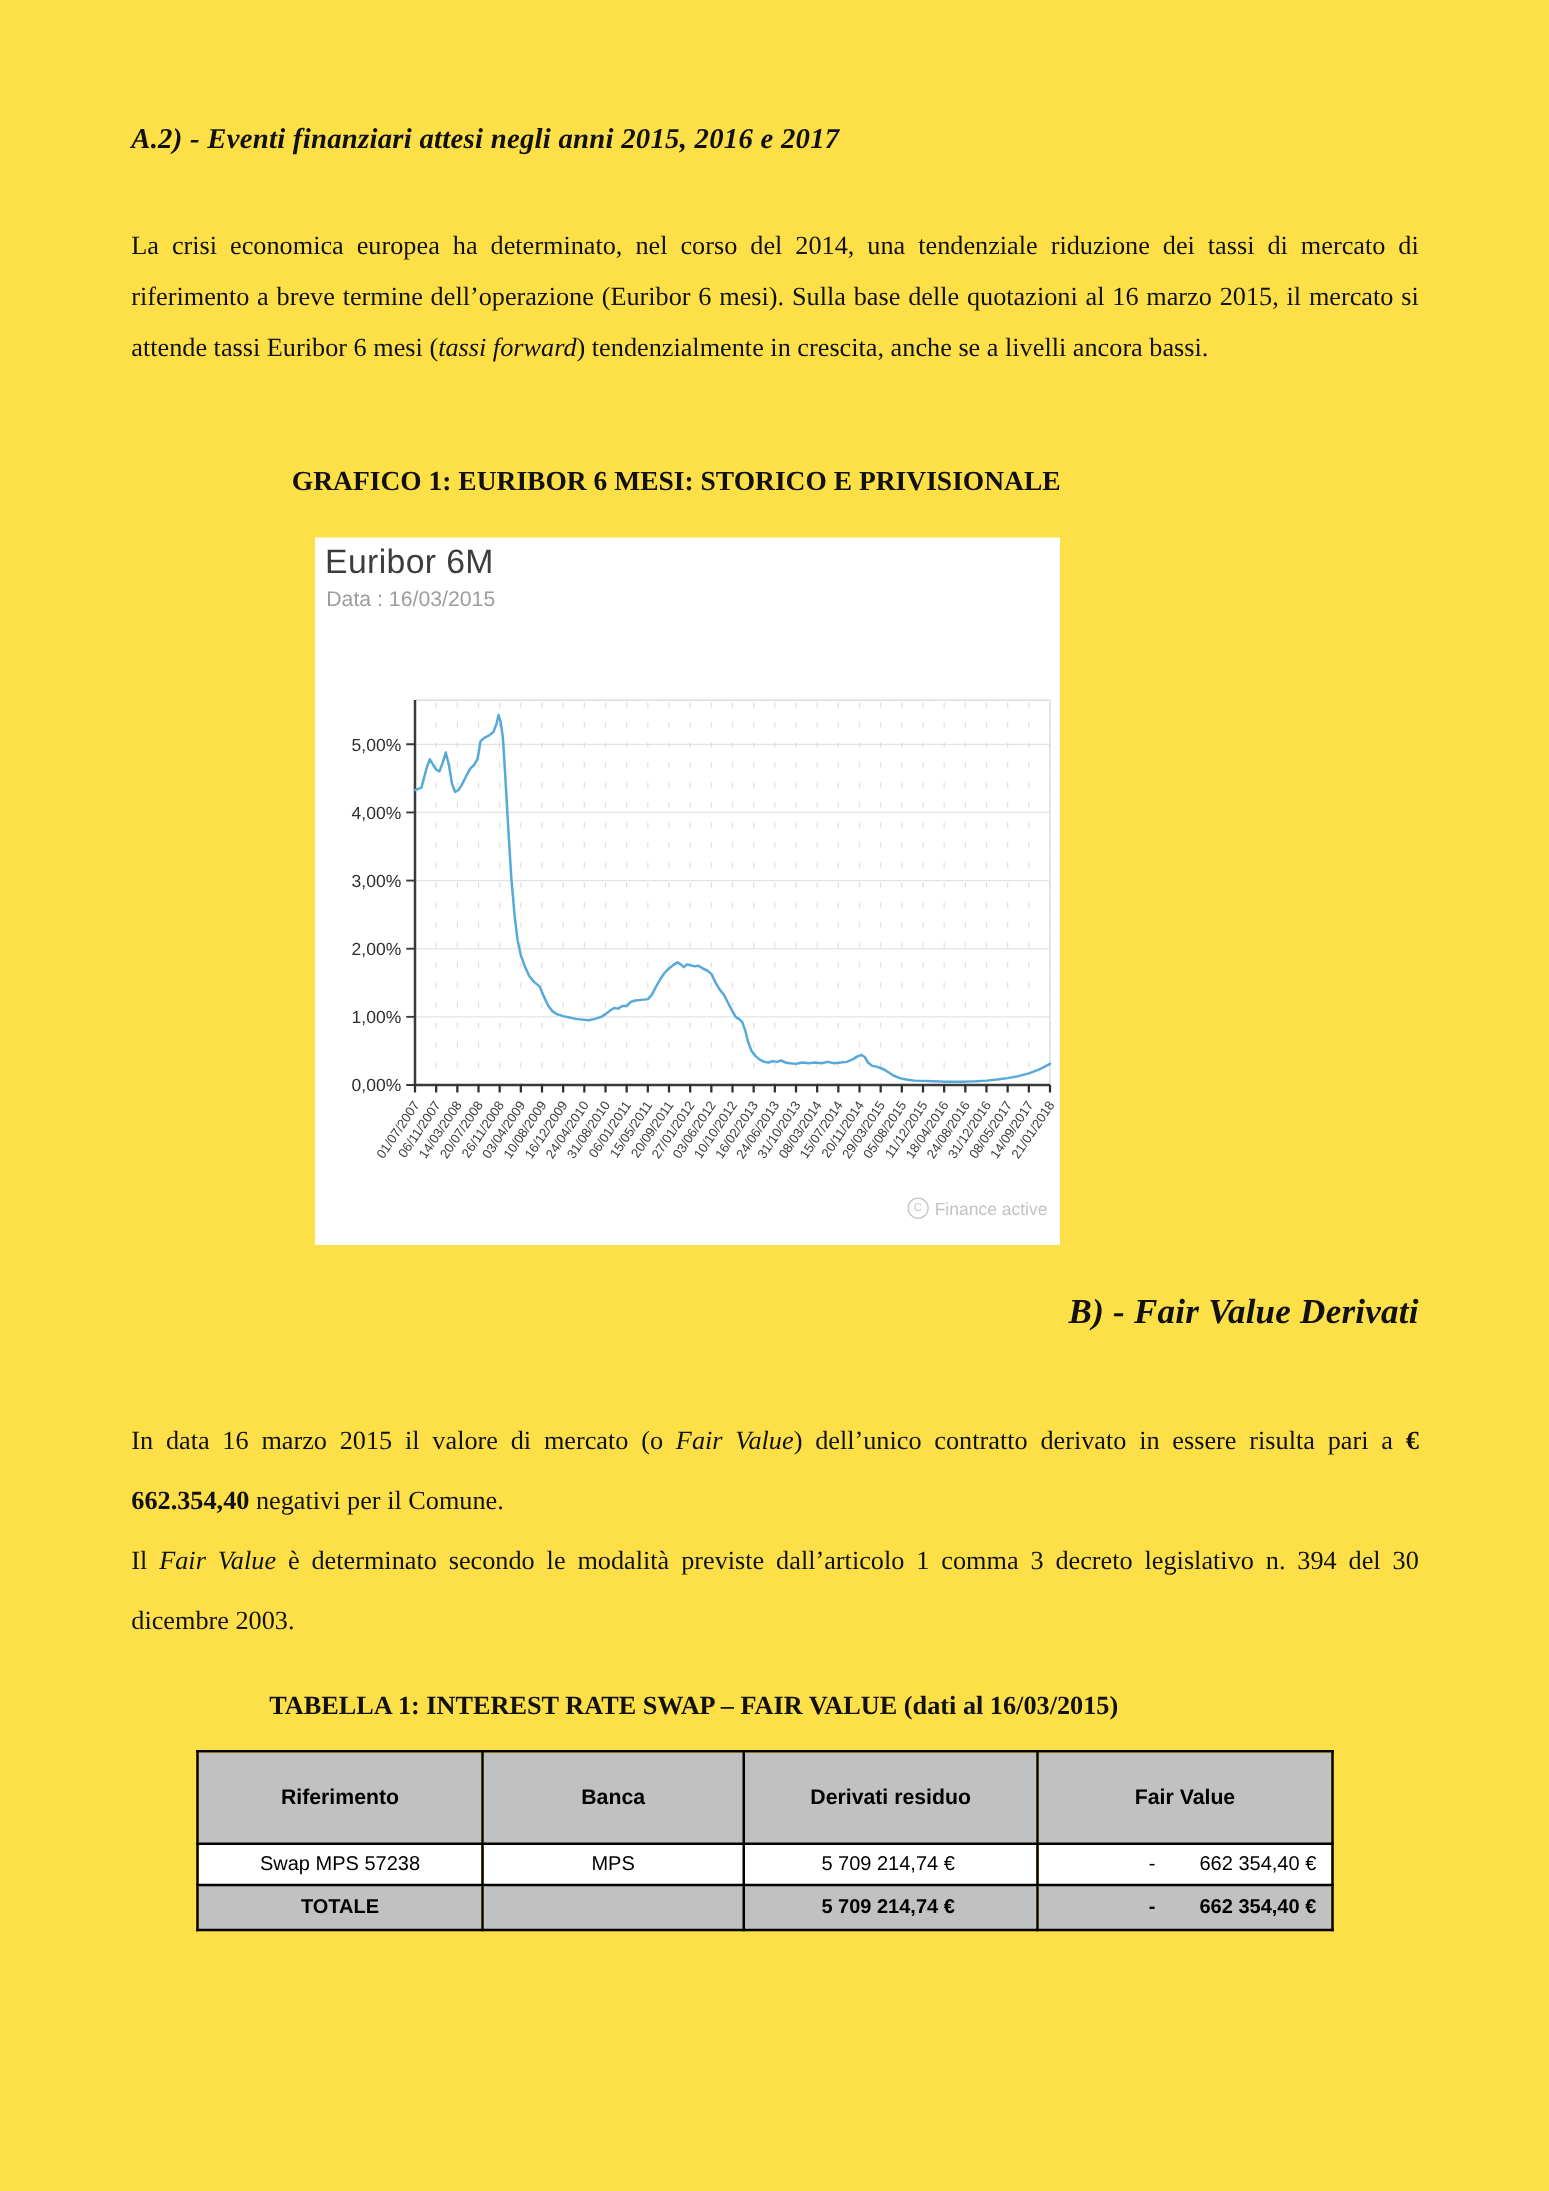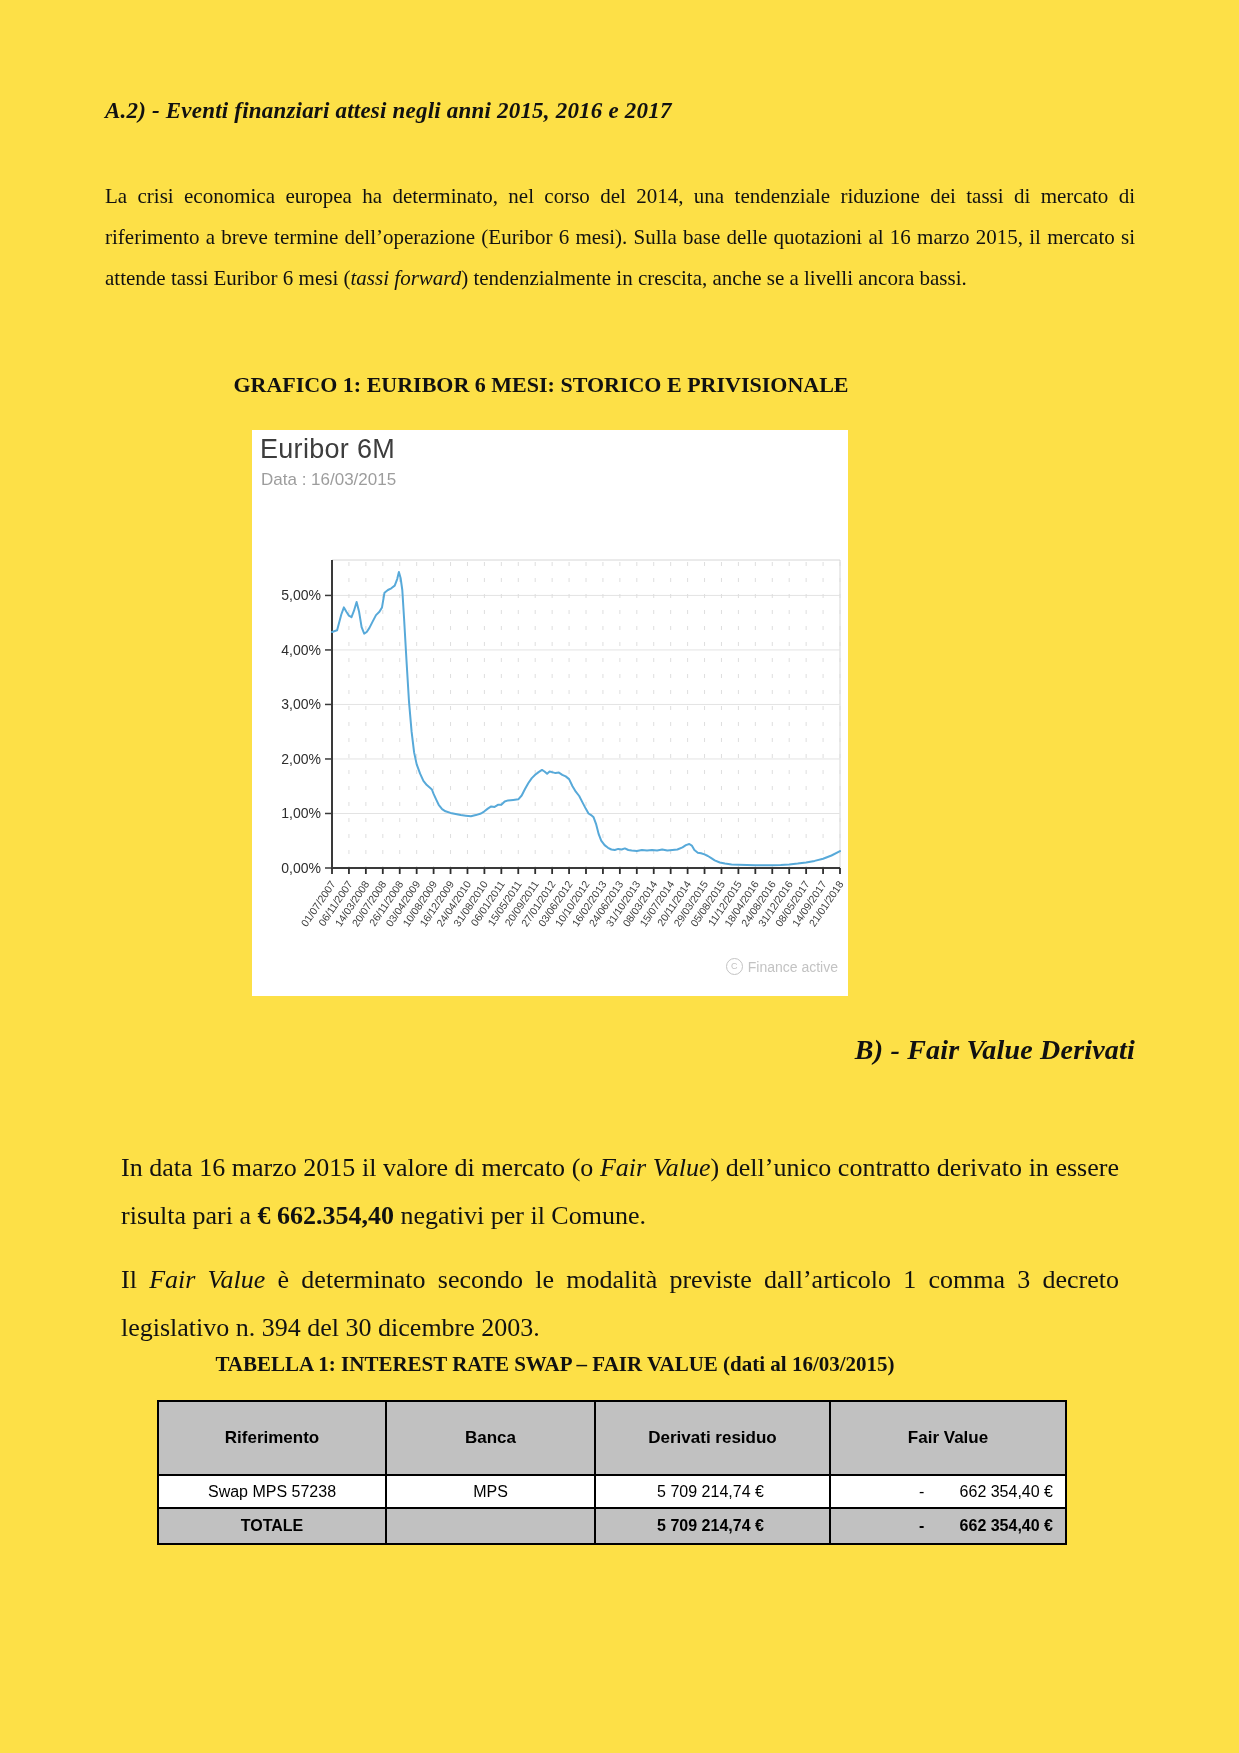--- a/index.html
+++ b/index.html
@@ -12,21 +12,21 @@
             font-size:21px;line-height:41px;}
   #para1{top:176px;}
   .chart-caption{position:absolute;left:105px;top:372px;width:872px;text-align:center;
                  font-size:22px;font-weight:bold;}
   .table-caption{position:absolute;left:105px;top:1352px;width:900px;text-align:center;
                  font-size:21px;font-weight:bold;}
 
   .heading-b{position:absolute;left:105px;top:1034px;width:1030px;
              font-size:28px;font-weight:bold;font-style:italic;letter-spacing:.2px;text-align:right;}
   #text-block-b{position:absolute;left:105px;top:1128px;width:1030px;}
-  #text-block-b p{margin:16px;text-align:justify;font-size:26px;line-height:48px;}
+  #text-block-b p{margin:0;text-align:justify;font-size:21px;line-height:48px;}
 
   
   .chart-card{position:absolute;left:252px;top:420px;width:596px;height:566px;background:#fff;
               font-family:"Liberation Sans", sans-serif;margin-top:10px;}
   .chart-title{position:absolute;left:8px;top:4px;font-size:27px;color:#3d3d3d;letter-spacing:.3px;}
   .chart-subtitle{position:absolute;left:9px;top:40px;font-size:17px;color:#9d9d9d;}
   .chart-svg{position:absolute;left:0;top:72px;}
   .chart-watermark{position:absolute;right:10px;top:528px;color:#c3c3c3;font-size:14px;
                    display:flex;align-items:center;gap:5px;}
   .wm-circle{display:inline-flex;align-items:center;justify-content:center;width:15px;height:15px;

